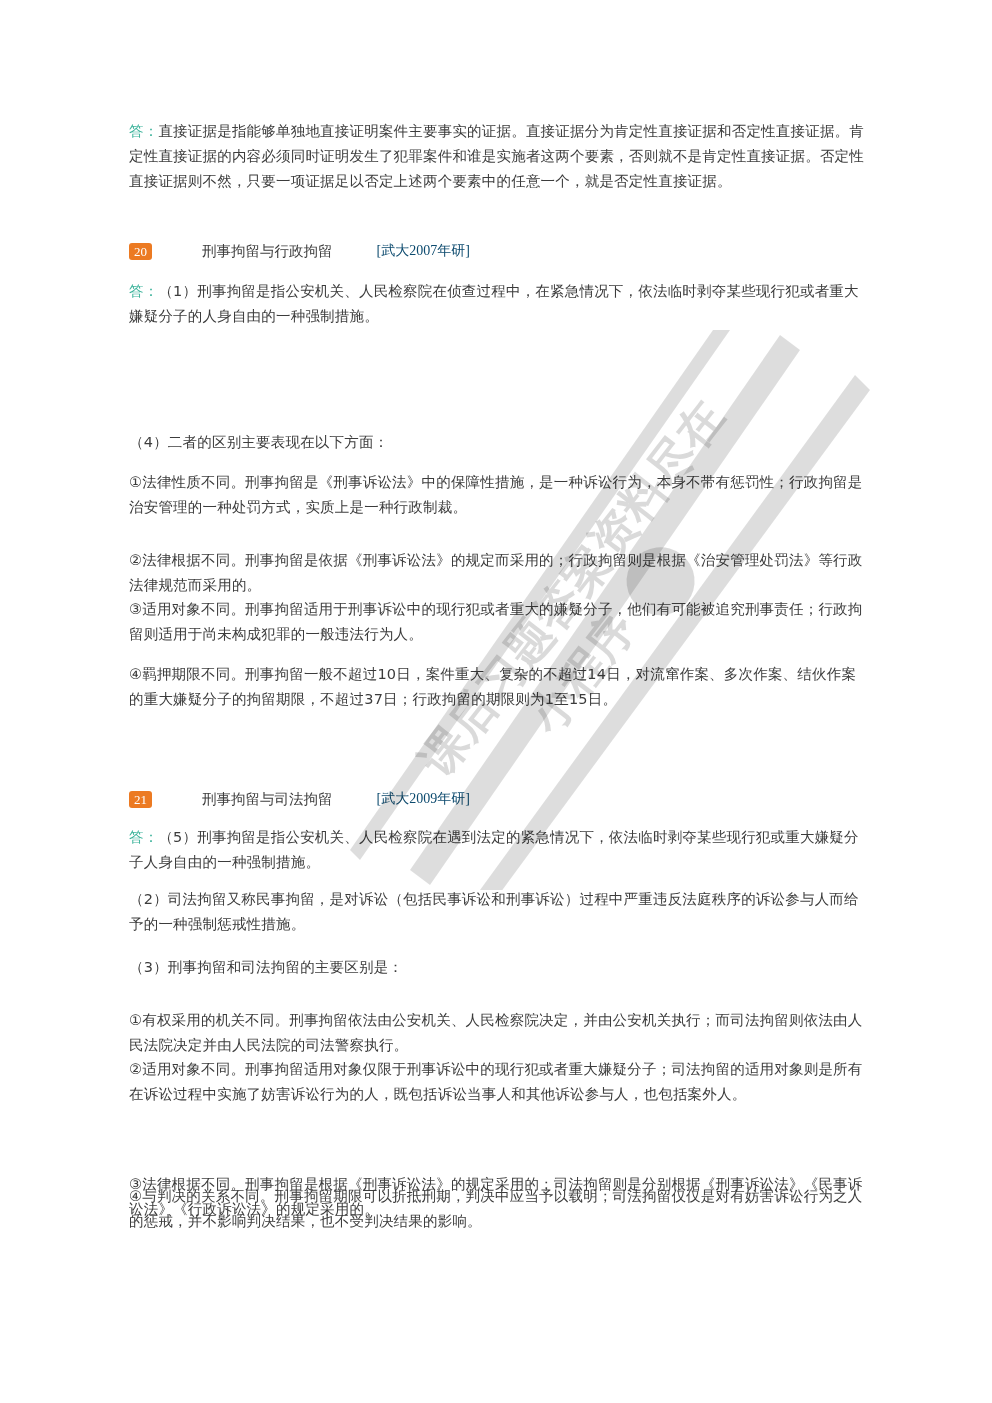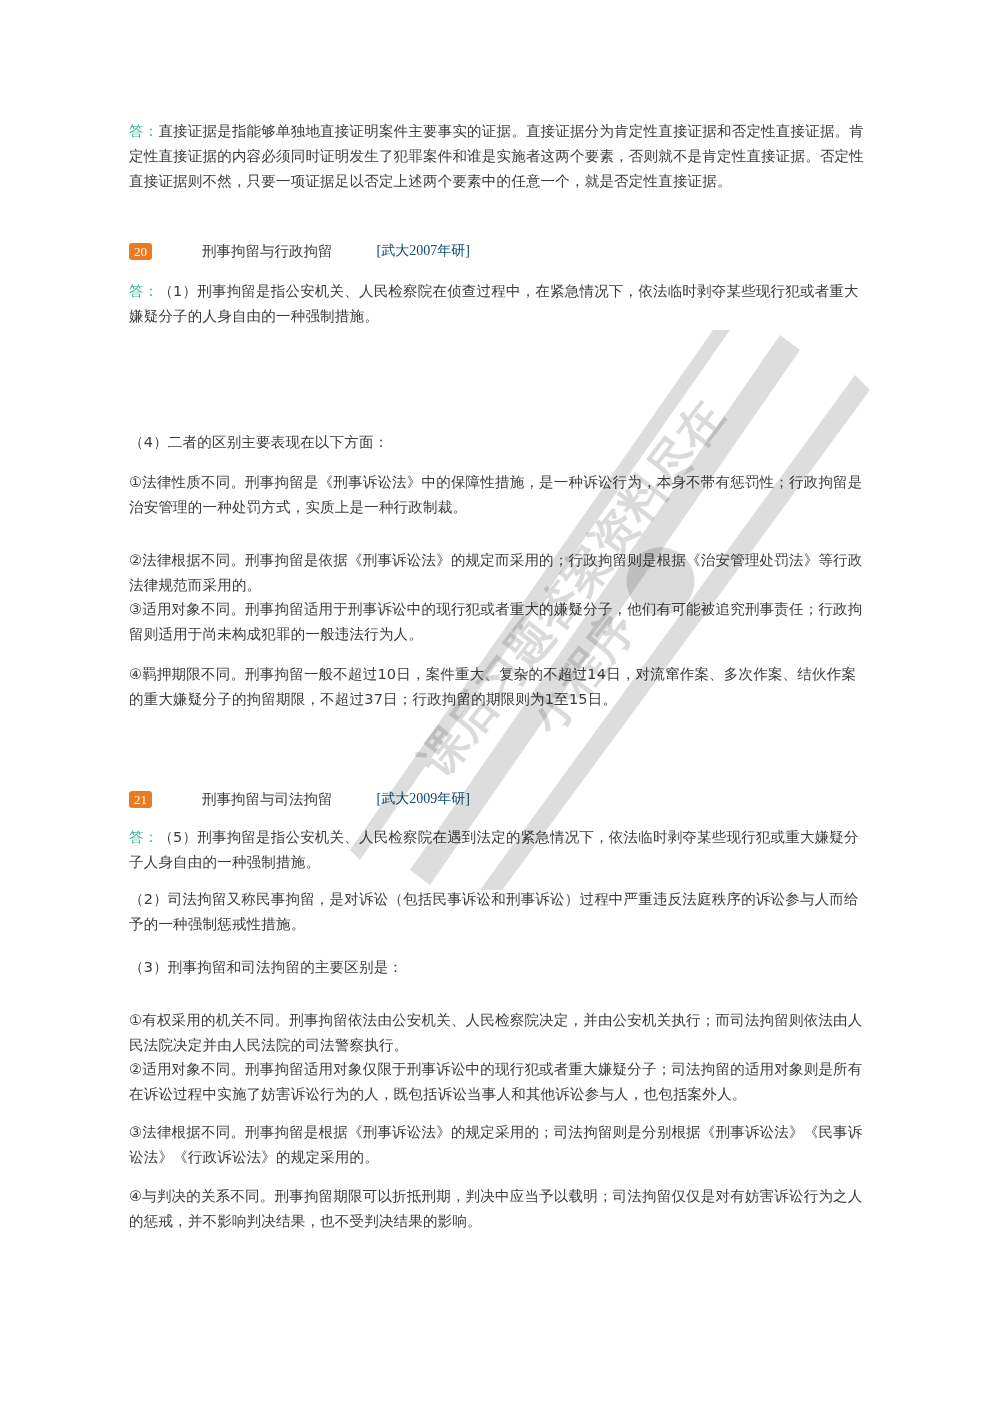--- a/index.html
+++ b/index.html
@@ -100,21 +100,21 @@
     <span class="q-source">[武大2009年研]</span>
   </div>
 
   <p class="para" style="top:825px;">
     <span class="answer-label">答：</span><span>（5）刑事拘留是指公安机关、人民检察院在遇到法定的紧急情况下，依法临时剥夺某些现行犯或重大嫌疑分子人身自由的一种强制措施。</span>
   </p>
   <p class="para" style="top:887px;">（2）司法拘留又称民事拘留，是对诉讼（包括民事诉讼和刑事诉讼）过程中严重违反法庭秩序的诉讼参与人而给予的一种强制惩戒性措施。</p>
   <p class="para" style="top:955px;">（3）刑事拘留和司法拘留的主要区别是：</p>
   <p class="para" style="top:992px;margin-top:16px;">①有权采用的机关不同。刑事拘留依法由公安机关、人民检察院决定，并由公安机关执行；而司法拘留则依法由人民法院决定并由人民法院的司法警察执行。</p>
   <p class="para" style="top:1057px;">②适用对象不同。刑事拘留适用对象仅限于刑事诉讼中的现行犯或者重大嫌疑分子；司法拘留的适用对象则是所有在诉讼过程中实施了妨害诉讼行为的人，既包括诉讼当事人和其他诉讼参与人，也包括案外人。</p>
-  <p class="para" style="top:1120px;">③法律根据不同。刑事拘留是根据《刑事诉讼法》的规定采用的；司法拘留则是分别根据《刑事诉讼法》《民事诉讼法》《行政诉讼法》的规定采用的。</p>
+  <p class="para" style="top:1172px;">③法律根据不同。刑事拘留是根据《刑事诉讼法》的规定采用的；司法拘留则是分别根据《刑事诉讼法》《民事诉讼法》《行政诉讼法》的规定采用的。</p>
   <p class="para" style="top:1184px;">④与判决的关系不同。刑事拘留期限可以折抵刑期，判决中应当予以载明；司法拘留仅仅是对有妨害诉讼行为之人的惩戒，并不影响判决结果，也不受判决结果的影响。</p>
 
   <svg class="watermark" viewBox="0 0 540 560" xmlns="http://www.w3.org/2000/svg">
     <g opacity="0.13" fill="#000">
       <polygon points="80,540 100,555 470,20 450,5"></polygon>
       <polygon points="20,520 30,530 400,0 390,-10"></polygon>
       <polygon points="150,560 165,570 540,60 525,45"></polygon>
     </g>
     <g transform="translate(270,280) rotate(-52)" opacity="0.16">
       <text x="0" y="-20" text-anchor="middle" font-family="DejaVu Sans, sans-serif" font-size="46" font-weight="bold" fill="#222">课后习题答案资料尽在</text>

